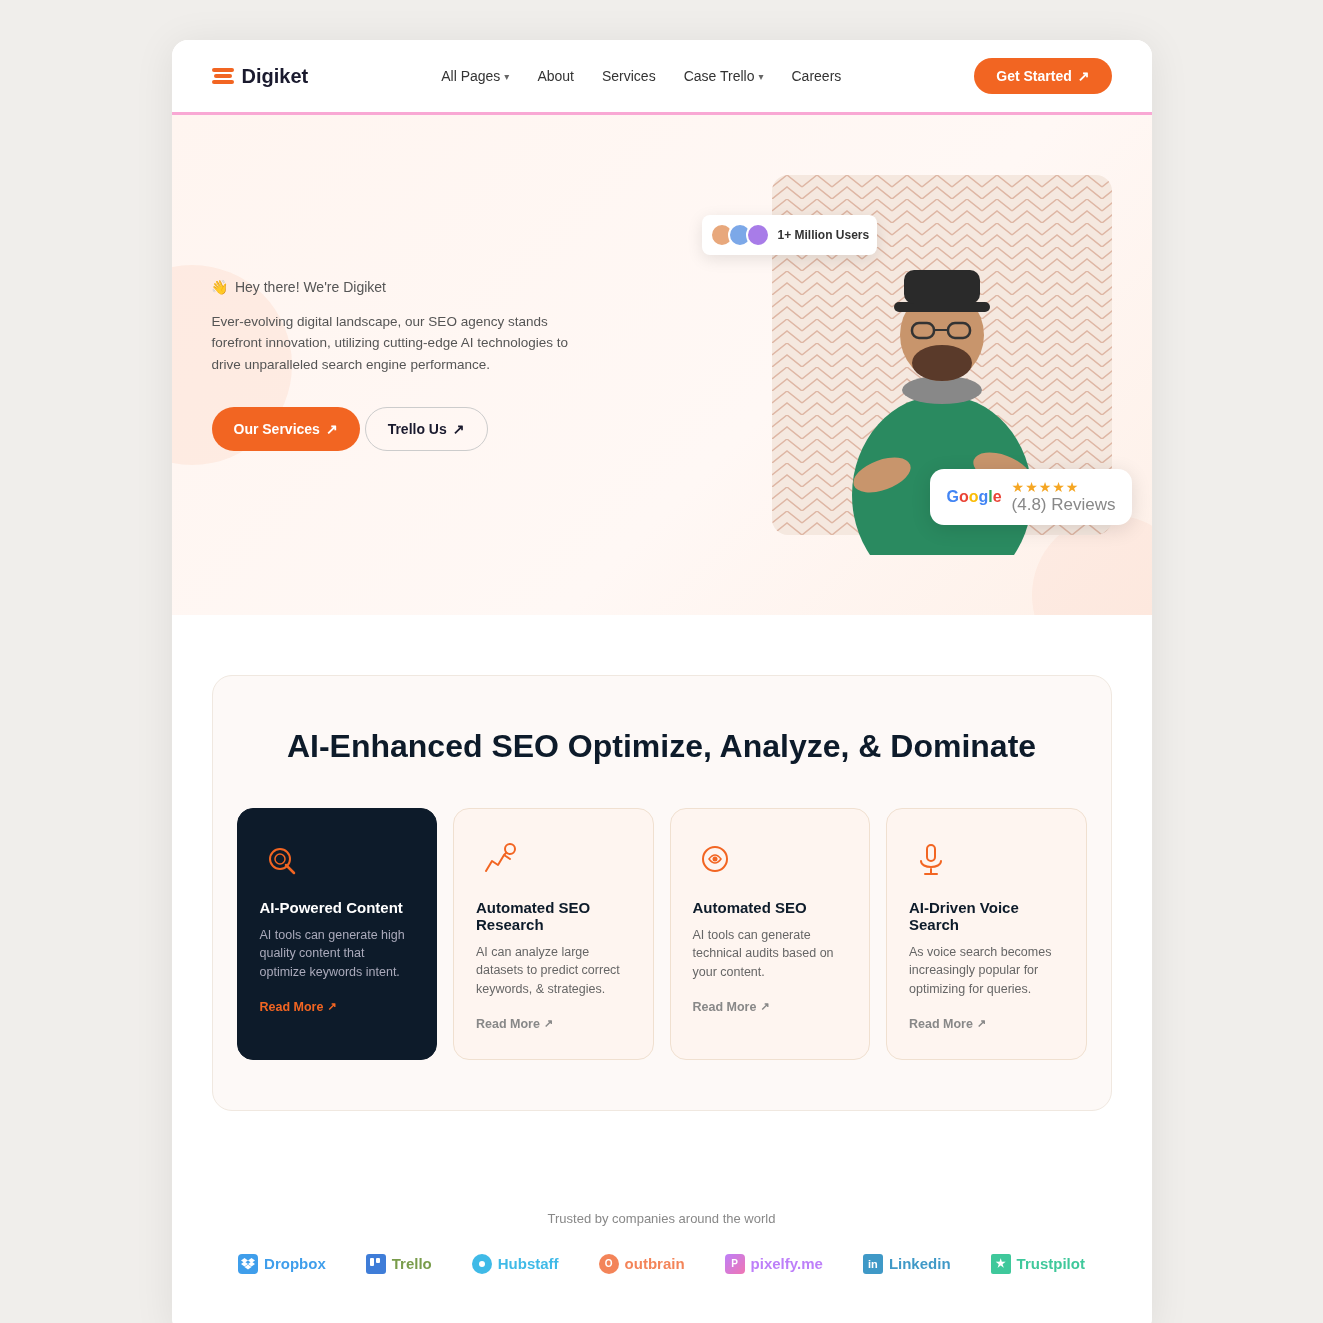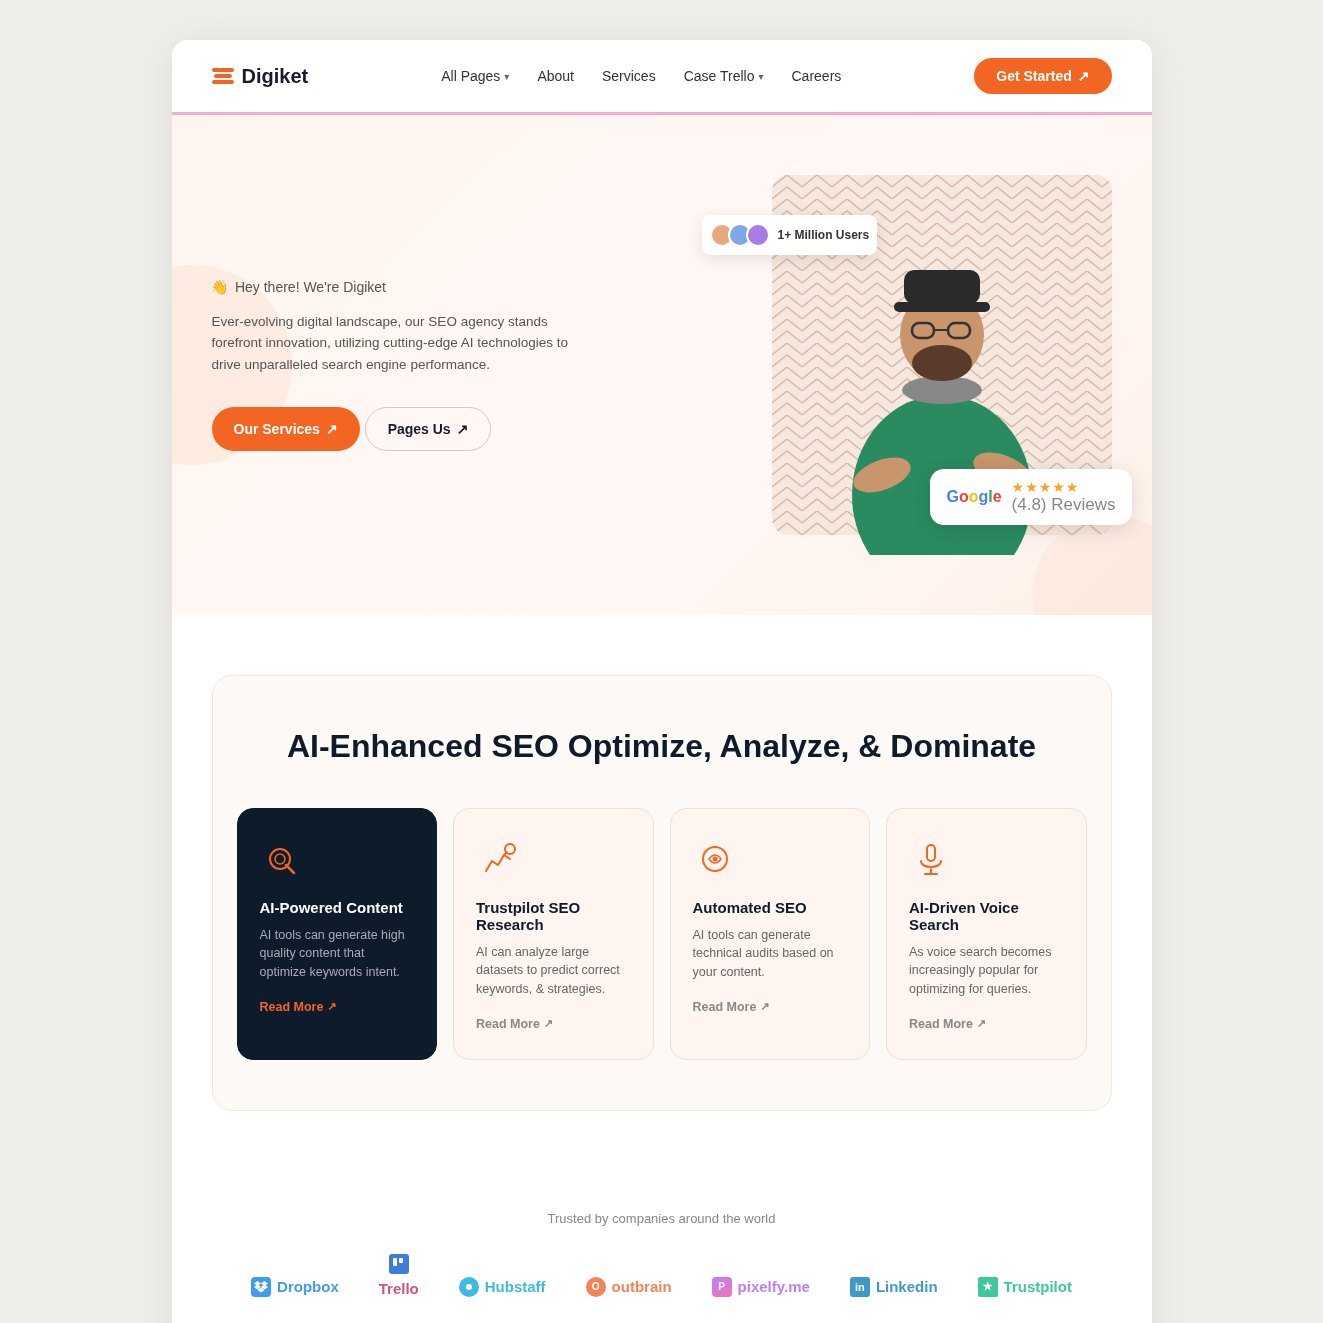--- a/index.html
+++ b/index.html
@@ -331,21 +331,21 @@
     }
     .trusted-title {
       text-align: center;
       font-size: 13px;
       color: #888;
       margin-bottom: 28px;
       font-weight: 500;
     }
     .logo-row {
       display: flex;
-      align-items: flex-end;
+      align-items: flex-start;
       justify-content: center;
       gap: 40px;
       flex-wrap: wrap;
     }
     .brand-logo {
       display: flex;
       align-items: center;
       gap: 6px;
       font-weight: 700;
       font-size: 15px;
@@ -357,21 +357,21 @@
       border-radius: 4px;
       display: flex;
       align-items: center;
       justify-content: center;
       font-size: 12px;
     }
     
     .dropbox { color: #007ee5; }
     .dropbox .icon-box { background: #007ee5; color: #fff; font-size: 10px; }
     
-    .trello { color: #be185d; flex-direction: column; }
+    .trello { color: #4d7c0f; }
     .trello .icon-box { background: #0052cc; color: #fff; border-radius: 4px; }
     
     .hubstaff { color: #00a3e0; }
     
     .outbrain { color: #f05c22; }
     
     .pixelfy { color: #a855f7; }
     
     .linkedin-brand { color: #0077b5; }
     .linkedin-brand .icon-box { background: #0077b5; color: #fff; border-radius: 3px; font-size: 11px; }
@@ -438,21 +438,21 @@
 
   <section class="hero">
     <div class="hero-left">
       <div class="hero-tag">
         <span>👋</span>
         <span>Hey there! We're Digiket</span>
       </div>
       <p class="hero-desc">Ever-evolving digital landscape, our SEO agency stands forefront innovation, utilizing cutting-edge AI technologies to drive unparalleled search engine performance.</p>
       <div class="hero-buttons">
         <button class="btn-primary">Our Services</button>
-        <button class="btn-secondary">Pages Us</button>
+        <button class="btn-secondary">Trello Us</button>
       </div>
     </div>
 
     <div class="hero-right">
 
       <div class="hero-pattern">
         <svg viewBox="0 0 340 360" xmlns="http://www.w3.org/2000/svg">
           <defs>
             <pattern id="chevron" x="0" y="0" width="30" height="24" patternUnits="userSpaceOnUse">
               <polyline points="0,12 15,0 30,12" fill="none" stroke="#c8856a" stroke-width="1.5"></polyline>
@@ -527,21 +527,21 @@
         </div>
 
         <div class="service-card">
           <div class="service-card-icon">
             <svg viewBox="0 0 36 36" fill="none" xmlns="http://www.w3.org/2000/svg">
               <path d="M6 30 L12 20 L18 24 L24 14 L30 18" stroke="#f26522" stroke-width="2" fill="none" stroke-linecap="round" stroke-linejoin="round"></path>
               <circle cx="30" cy="8" r="5" stroke="#f26522" stroke-width="2"></circle>
               <line x1="27" y1="11" x2="24" y2="14" stroke="#f26522" stroke-width="2"></line>
             </svg>
           </div>
-          <div class="service-card-title">Trustpilot SEO Research</div>
+          <div class="service-card-title">Automated SEO Research</div>
           <div class="service-card-desc">AI can analyze large datasets to predict correct keywords, &amp; strategies.</div>
           <a href="#" class="read-more">Read More</a>
         </div>
 
         <div class="service-card">
           <div class="service-card-icon">
             <svg viewBox="0 0 36 36" fill="none" xmlns="http://www.w3.org/2000/svg">
               <circle cx="18" cy="18" r="12" stroke="#f26522" stroke-width="2"></circle>
               <path d="M12 18 Q18 10 24 18 Q18 26 12 18Z" stroke="#f26522" stroke-width="1.5" fill="none"></path>
               <circle cx="18" cy="18" r="2.5" fill="#f26522"></circle>

